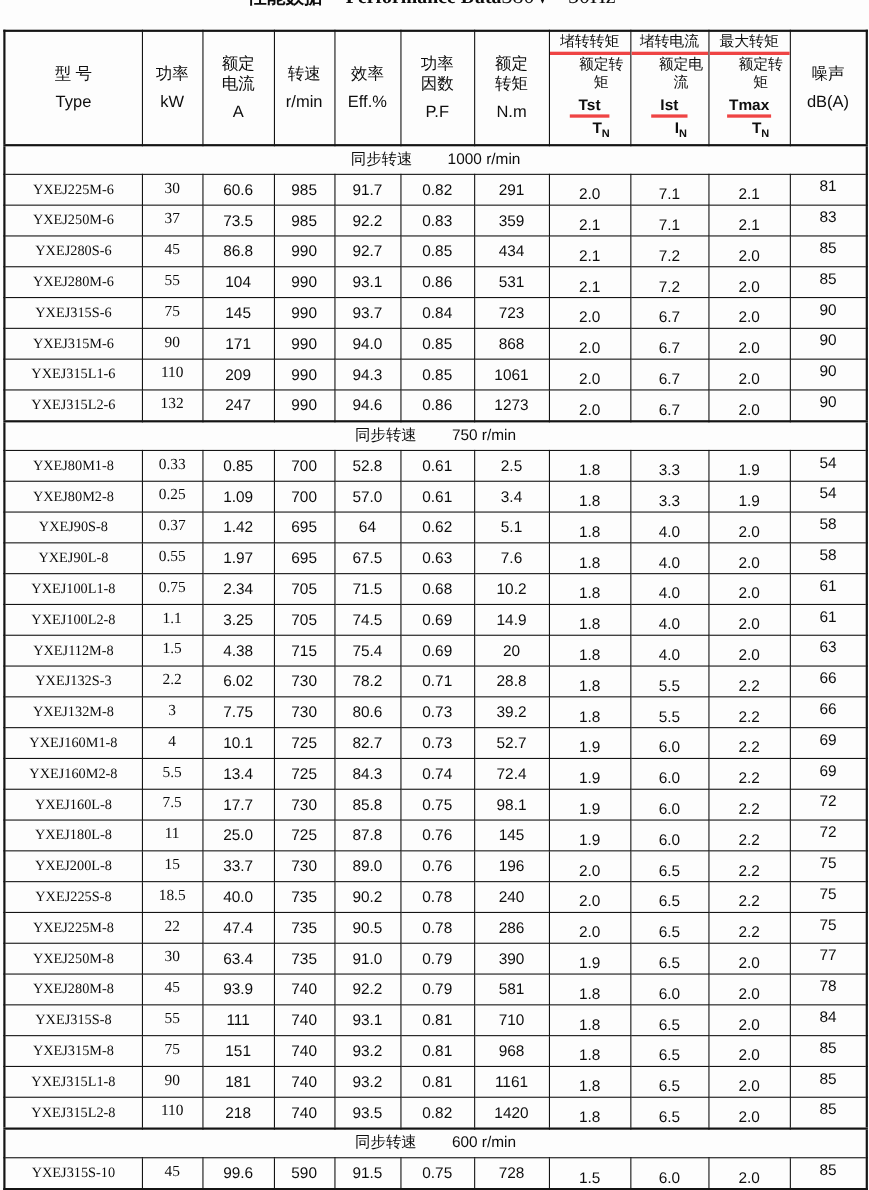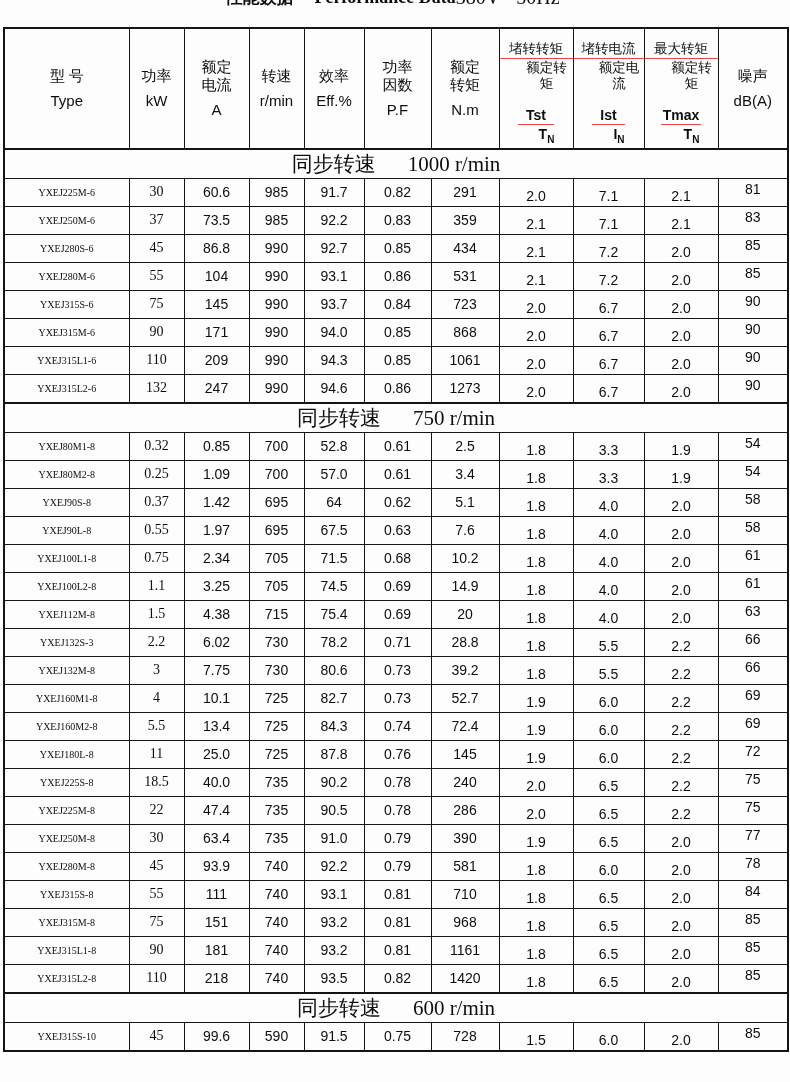--- a/index.html
+++ b/index.html
@@ -56,38 +56,38 @@
   }
   .frac { display: flex; flex-direction: column; align-items: center; }
   .frac-cn {
     font-size: 13.5px; line-height: 16px;
     font-family: "Liberation Serif", "DejaVu Serif", serif;
   }
   .frac-sym {
     font-size: 14px; line-height: 16px; margin-top: 3px; font-weight: bold;
     font-family: "Liberation Sans", "DejaVu Sans", sans-serif;
   }
-  .frac-num { border-bottom: 1px solid #ef4444; padding: 12px 2px 1px 2px; }
+  .frac-num { border-bottom: 3px solid #ef4444; padding: 1px 2px 1px 2px; }
   .frac-den { padding-top: 1px; margin-left: 21px; }
   sub.nsub { font-size: 10px; }
 
   
   tbody td { height: 25px; font-size: 14px; vertical-align: middle; }
   tbody td.c0 {
-    font-family: "Liberation Serif", "DejaVu Serif", serif; font-size: 10px;
+    font-family: "Liberation Serif", "DejaVu Serif", serif; font-size: 13px;
   }
   tbody td.c1 { font-family: "Liberation Serif", "DejaVu Serif", serif; }
   tbody td.c7, tbody td.c8, tbody td.c9 { vertical-align: bottom; padding-bottom: 2px; }
   tbody td.c10 { vertical-align: top; padding-top: 2px; margin-left: 12px; }
 
   
   tr.section-row td {
-    height: 25px; font-size: 21px;
+    height: 25px; font-size: 14px;
     border-top: 2px solid #141414; border-bottom: 1px solid #141414;
-    font-family: Liberation Serif, serif;
+    font-family: Liberation Sans, sans-serif;
     vertical-align: middle;
   }
   tr.section-row .speed { margin-left: 32px; }
 </style>
 </head>
 <body>
 
 <div class="page">
 
   <div class="title-bar">
@@ -318,21 +318,21 @@
           <td class="c7">2.0</td>
           <td class="c8">6.7</td>
           <td class="c9">2.0</td>
           <td class="c10">90</td>
         </tr>
         <tr class="section-row">
           <td colspan="11"><span>同步转速</span><span class="speed">750 r/min</span></td>
         </tr>
         <tr>
           <td class="c0">YXEJ80M1-8</td>
-          <td class="c1">0.32</td>
+          <td class="c1">0.33</td>
           <td class="c2">0.85</td>
           <td class="c3">700</td>
           <td class="c4">52.8</td>
           <td class="c5">0.61</td>
           <td class="c6">2.5</td>
           <td class="c7">1.8</td>
           <td class="c8">3.3</td>
           <td class="c9">1.9</td>
           <td class="c10">54</td>
         </tr>
@@ -460,33 +460,59 @@
           <td class="c3">725</td>
           <td class="c4">84.3</td>
           <td class="c5">0.74</td>
           <td class="c6">72.4</td>
           <td class="c7">1.9</td>
           <td class="c8">6.0</td>
           <td class="c9">2.2</td>
           <td class="c10">69</td>
         </tr>
         <tr>
+          <td class="c0">YXEJ160L-8</td>
+          <td class="c1">7.5</td>
+          <td class="c2">17.7</td>
+          <td class="c3">730</td>
+          <td class="c4">85.8</td>
+          <td class="c5">0.75</td>
+          <td class="c6">98.1</td>
+          <td class="c7">1.9</td>
+          <td class="c8">6.0</td>
+          <td class="c9">2.2</td>
+          <td class="c10">72</td>
+        </tr>
+        <tr>
           <td class="c0">YXEJ180L-8</td>
           <td class="c1">11</td>
           <td class="c2">25.0</td>
           <td class="c3">725</td>
           <td class="c4">87.8</td>
           <td class="c5">0.76</td>
           <td class="c6">145</td>
           <td class="c7">1.9</td>
           <td class="c8">6.0</td>
           <td class="c9">2.2</td>
           <td class="c10">72</td>
         </tr>
         <tr>
+          <td class="c0">YXEJ200L-8</td>
+          <td class="c1">15</td>
+          <td class="c2">33.7</td>
+          <td class="c3">730</td>
+          <td class="c4">89.0</td>
+          <td class="c5">0.76</td>
+          <td class="c6">196</td>
+          <td class="c7">2.0</td>
+          <td class="c8">6.5</td>
+          <td class="c9">2.2</td>
+          <td class="c10">75</td>
+        </tr>
+        <tr>
           <td class="c0">YXEJ225S-8</td>
           <td class="c1">18.5</td>
           <td class="c2">40.0</td>
           <td class="c3">735</td>
           <td class="c4">90.2</td>
           <td class="c5">0.78</td>
           <td class="c6">240</td>
           <td class="c7">2.0</td>
           <td class="c8">6.5</td>
           <td class="c9">2.2</td>

